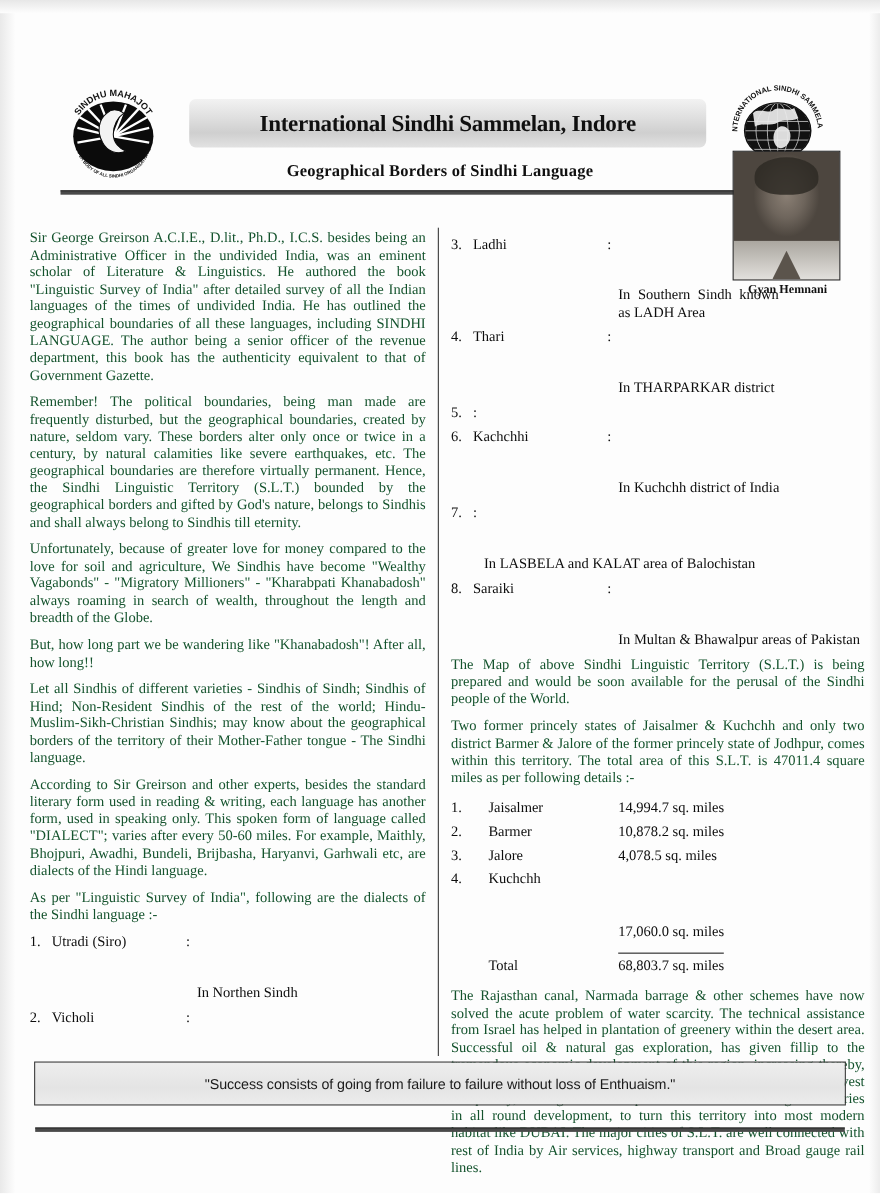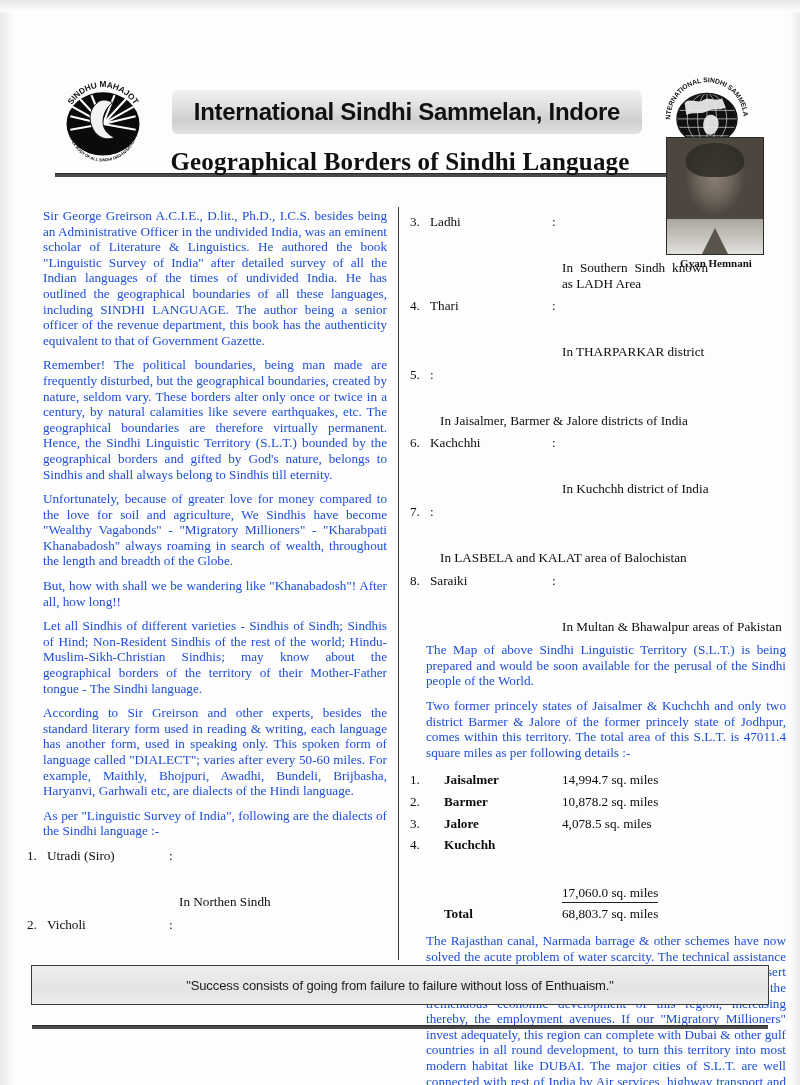--- a/index.html
+++ b/index.html
@@ -56,44 +56,44 @@
     position: absolute;
     left: 172px; top: 60px;
     width: 470px; height: 44px;
     background: linear-gradient(to bottom, #f2f2f2 0%, #dcdcdc 45%, #cfcfcf 70%, #e2e2e2 100%);
     border-radius: 6px;
     display: flex;
     align-items: center;
     justify-content: center;
   }
   .banner-title {
-    font-family: Liberation Sans, sans-serif;
+    font-family: Liberation Serif, serif;
     font-weight: bold;
-    font-size: 24px;
+    font-size: 21px;
     letter-spacing: -0.3px;
     color: #101010;
     white-space: nowrap;
   }
   .rule-top {
     position: absolute;
     left: 55px; top: 143px;
     width: 690px; height: 3px;
     background: #4a4a4a;
     border-top: 1px solid #2a2a2a;
   }
 
   
   .doc-title {
     position: absolute;
     left: 0; top: 148px;
     width: 800px;
     text-align: center;
     font-family: "Liberation Serif", serif;
     font-weight: bold;
-    font-size: 25px;
+    font-size: 15px;
     color: #101010;
     letter-spacing: 0.2px;
   }
 
   
   .photo-wrap {
     position: absolute;
     left: 666px; top: 137px;
     width: 100px;
   }
@@ -148,26 +148,26 @@
     position: absolute;
     left: 27px; top: 208px;
     width: 360px;
   }
   .col-right {
     position: absolute;
     left: 410px; top: 208px;
     width: 376px;
   }
   .col p {
-    margin: 0 0 9px 16px;
+    margin: 0 0 9px 0;
     font-size: 13.2px;
     line-height: 15.6px;
     text-align: justify;
     text-justify: inter-word;
-    color: #1d4ed8;
+    color: #14532d;
   }
   .col p.last { margin-bottom: 0; }
 
   
   .dialect-list {
     margin: 6px 0 0 0;
     padding: 0;
     list-style: none;
     font-size: 13.2px;
     line-height: 15.6px;
@@ -206,26 +206,26 @@
     border-collapse: collapse;
     font-size: 13.2px;
     line-height: 15.6px;
     width: 100%;
   }
   .area-table td {
     padding: 3px 0 3px 0;
     vertical-align: top;
   }
   .at-num { width: 34px; }
-  .at-name { width: 118px; font-weight: bold; }
+  .at-name { width: 118px; }
   .at-val { white-space: nowrap; margin-top: 48px; }
   .at-underline .at-val {
     border-bottom: 1px solid #222;
     display: inline-block;
-    padding-bottom: 1px;
+    padding-bottom: 11px;
   }
 
   
   .quote-box {
     position: absolute;
     left: 31px; top: 965px;
     width: 738px; height: 40px;
     box-sizing: border-box;
     border: 1px solid #3a3a3a;
     background: linear-gradient(to bottom, #eeeeee, #e4e4e4 60%, #ececec);
@@ -334,21 +334,21 @@
     </div>
     <div class="photo-caption">Gyan Hemnani</div>
   </div>
 
   <div class="col-divider"></div>
 
   <div class="col col-left">
     <p>Sir George Greirson A.C.I.E., D.lit., Ph.D., I.C.S. besides being an Administrative Officer in the undivided India, was an eminent scholar of Literature &amp; Linguistics. He authored the book "Linguistic Survey of India" after detailed survey of all the Indian languages of the times of undivided India. He has outlined the geographical boundaries of all these languages, including SINDHI LANGUAGE. The author being a senior officer of the revenue department, this book has the authenticity equivalent to that of Government Gazette.</p>
     <p>Remember! The political boundaries, being man made are frequently disturbed, but the geographical boundaries, created by nature, seldom vary. These borders alter only once or twice in a century, by natural calamities like severe earthquakes, etc. The geographical boundaries are therefore virtually permanent. Hence, the Sindhi Linguistic Territory (S.L.T.) bounded by the geographical borders and gifted by God's nature, belongs to Sindhis and shall always belong to Sindhis till eternity.</p>
     <p>Unfortunately, because of greater love for money compared to the love for soil and agriculture, We Sindhis have become "Wealthy Vagabonds" - "Migratory Millioners" - "Kharabpati Khanabadosh" always roaming in search of wealth, throughout the length and breadth of the Globe.</p>
-    <p>But, how with shall we be wandering like "Khanabadosh"! After all, how long!!</p>
+    <p>But, how long part we be wandering like "Khanabadosh"! After all, how long!!</p>
     <p>Let all Sindhis of different varieties - Sindhis of Sindh; Sindhis of Hind; Non-Resident Sindhis of the rest of the world; Hindu-Muslim-Sikh-Christian Sindhis; may know about the geographical borders of the territory of their Mother-Father tongue - The Sindhi language.</p>
     <p>According to Sir Greirson and other experts, besides the standard literary form used in reading &amp; writing, each language has another form, used in speaking only. This spoken form of language called "DIALECT"; varies after every 50-60 miles. For example, Maithly, Bhojpuri, Awadhi, Bundeli, Brijbasha, Haryanvi, Garhwali etc, are dialects of the Hindi language.</p>
     <p>As per "Linguistic Survey of India", following are the dialects of the Sindhi language :-</p>
 
     <ul class="dialect-list">
       <li>
         <span class="dl-num">1.</span>
         <span class="dl-name">Utradi (Siro)</span>
         <span class="dl-colon">:</span>
         <span class="dl-desc">In Northen Sindh</span>
@@ -373,21 +373,20 @@
       </li>
       <li>
         <span class="dl-num">4.</span>
         <span class="dl-name">Thari</span>
         <span class="dl-colon">:</span>
         <span class="dl-desc">In THARPARKAR district</span>
       </li>
       <li>
         <span class="dl-num">5.</span>
         <span class="dl-colon">:</span>
-        <span class="dl-desc">In Jaisalmer, Barmer &amp; Jalore districts of India</span>
       </li>
       <li>
         <span class="dl-num">6.</span>
         <span class="dl-name">Kachchhi</span>
         <span class="dl-colon">:</span>
         <span class="dl-desc">In Kuchchh district of India</span>
       </li>
       <li>
         <span class="dl-num">7.</span>
         <span class="dl-colon">:</span>

